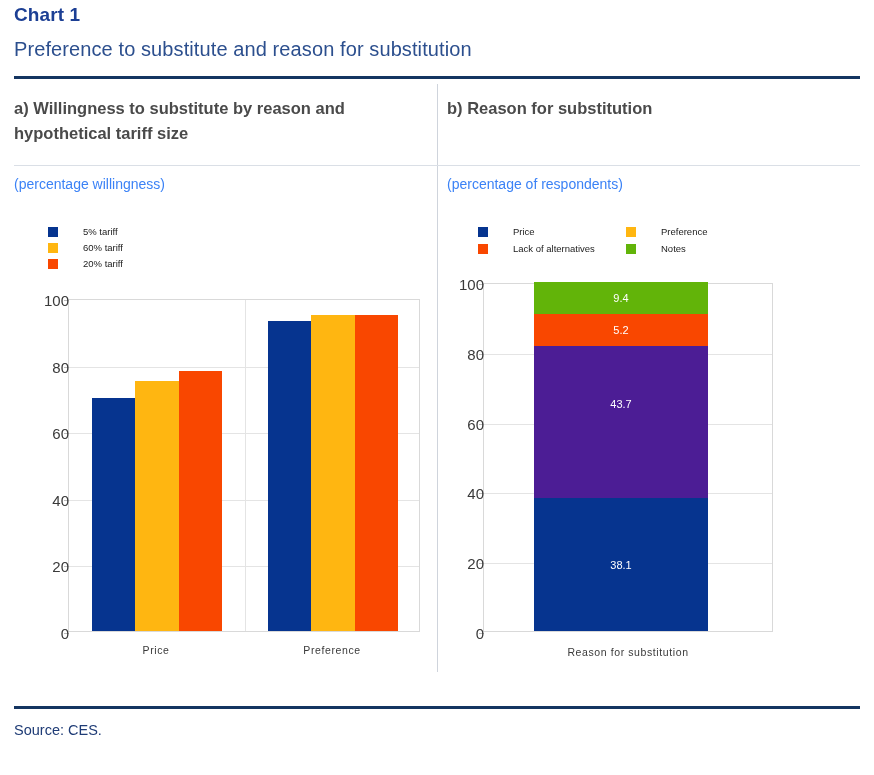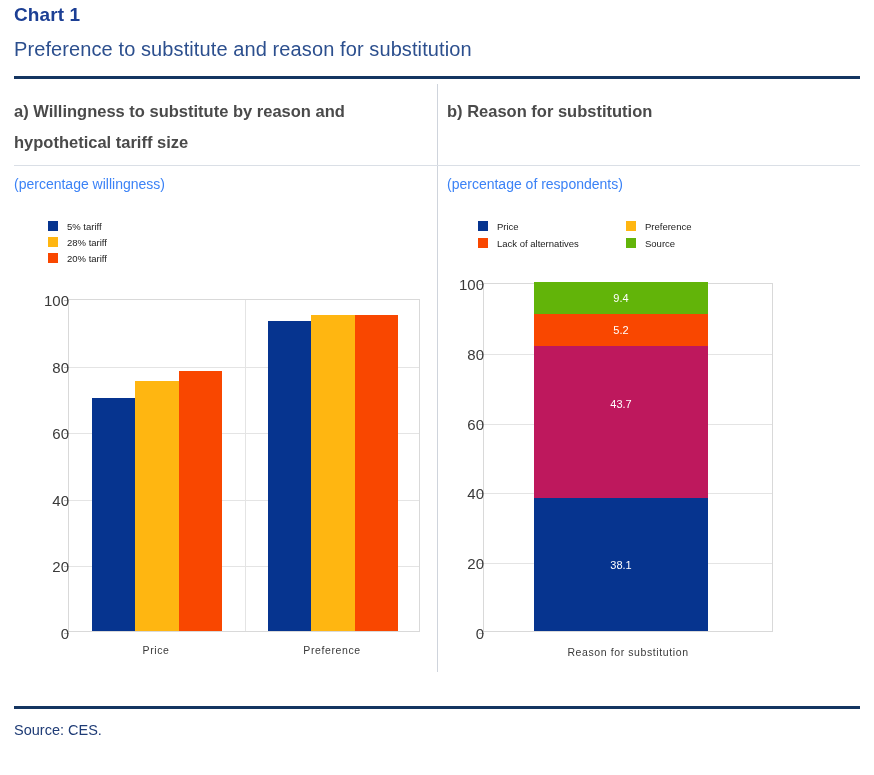--- a/index.html
+++ b/index.html
@@ -32,41 +32,41 @@
   }
 
   
   .panel-divider {
     position: absolute; left: 437px; top: 84px;
     width: 1px; height: 588px; background: #cfd4dc;
   }
   .panel-head {
     position: absolute; top: 96px;
     font-size: 16.5px; font-weight: bold; color: #4a4a4a;
-    line-height: 31px;
+    line-height: 25px;
   }
   .panel-head.a { left: 14px; width: 410px; }
   .panel-head.b { left: 447px; width: 410px; }
 
   .rule-sub {
     position: absolute; left: 14px; top: 165px;
     width: 846px; height: 1px; background: #dadfe6;
   }
 
   .units {
     position: absolute; top: 176px;
     font-size: 14px; color: #3b82f6;
   }
   .units.a { left: 14px; }
   .units.b { left: 447px; }
 
   
   .legend { position: absolute; font-size: 9.5px; color: #222; }
   .legend-a { left: 48px; top: 221px; }
-  .legend-row { display: flex; align-items: flex-start; height: 16px; }
+  .legend-row { display: flex; align-items: flex-end; height: 16px; gap: 16px; }
   .legend-row .sw {
     width: 10px; height: 10px; margin-right: 9px; flex: 0 0 auto;
   }
   .legend-b { left: 478px; top: 221px; display: grid;
     grid-template-columns: 148px auto; grid-auto-rows: 17px; }
 
   
   .plot {
     position: absolute;
     background: #ffffff;
@@ -134,21 +134,21 @@
   <div class="units a">(percentage willingness)</div>
   <div class="units b">(percentage of respondents)</div>
 
   <div class="legend legend-a" id="legend-a">
       <div class="legend-row">
         <span class="sw" style="background: rgb(6, 52, 143);"></span>
         <span>5% tariff</span>
       </div>
       <div class="legend-row">
         <span class="sw" style="background: rgb(255, 182, 17);"></span>
-        <span>28% tariff</span>
+        <span>60% tariff</span>
       </div>
       <div class="legend-row">
         <span class="sw" style="background: rgb(249, 71, 0);"></span>
         <span>20% tariff</span>
       </div>
     </div>
   <div class="legend legend-b" id="legend-b">
       <div class="legend-row">
         <span class="sw" style="background: rgb(6, 52, 143);"></span>
         <span>Price</span>
@@ -156,21 +156,21 @@
       <div class="legend-row">
         <span class="sw" style="background: rgb(255, 182, 17);"></span>
         <span>Preference</span>
       </div>
       <div class="legend-row">
         <span class="sw" style="background: rgb(249, 71, 0);"></span>
         <span>Lack of alternatives</span>
       </div>
       <div class="legend-row">
         <span class="sw" style="background: rgb(98, 180, 9);"></span>
-        <span>Source</span>
+        <span>Notes</span>
       </div>
     </div>
 
   <div class="plot" id="plot-a" style="left: 68px; top: 299px; width: 352px; height: 333px;">
       <div class="tickmark" style="top: 333px;"></div>
       <div class="ytick" style="top: 333px;">0</div>
       <div class="gridline" style="top: 266.4px;"></div>
       <div class="tickmark" style="top: 266.4px;"></div>
       <div class="ytick" style="top: 266.4px;">20</div>
       <div class="gridline" style="top: 199.8px;"></div>
@@ -206,21 +206,21 @@
       <div class="ytick" style="top: 139.6px;">60</div>
       <div class="gridline" style="top: 69.8px;"></div>
       <div class="tickmark" style="top: 69.8px;"></div>
       <div class="ytick" style="top: 69.8px;">80</div>
       <div class="tickmark" style="top: 0px;"></div>
       <div class="ytick" style="top: 0px;">100</div>
       <div class="bar" style="left: 50px; width: 190px; height: 349px;">
         <div class="seg" style="background: rgb(6, 52, 143); height: 132.969px; bottom: 0px;">
           <div class="seg-val">38.1</div>
         </div>
-        <div class="seg" style="background: #be185d; height: 188px; bottom: 132.969px;">
+        <div class="seg" style="background: #4c1d95; height: 188px; bottom: 132.969px;">
           <div class="seg-val">43.7</div>
         </div>
         <div class="seg" style="background: rgb(249, 71, 0); height: 31.061px; bottom: 285.482px;">
           <div class="seg-val">5.2</div>
         </div>
         <div class="seg" style="background: rgb(98, 180, 9); height: 32.806px; bottom: 316.543px;">
           <div class="seg-val">9.4</div>
         </div>
       </div>
     </div>

